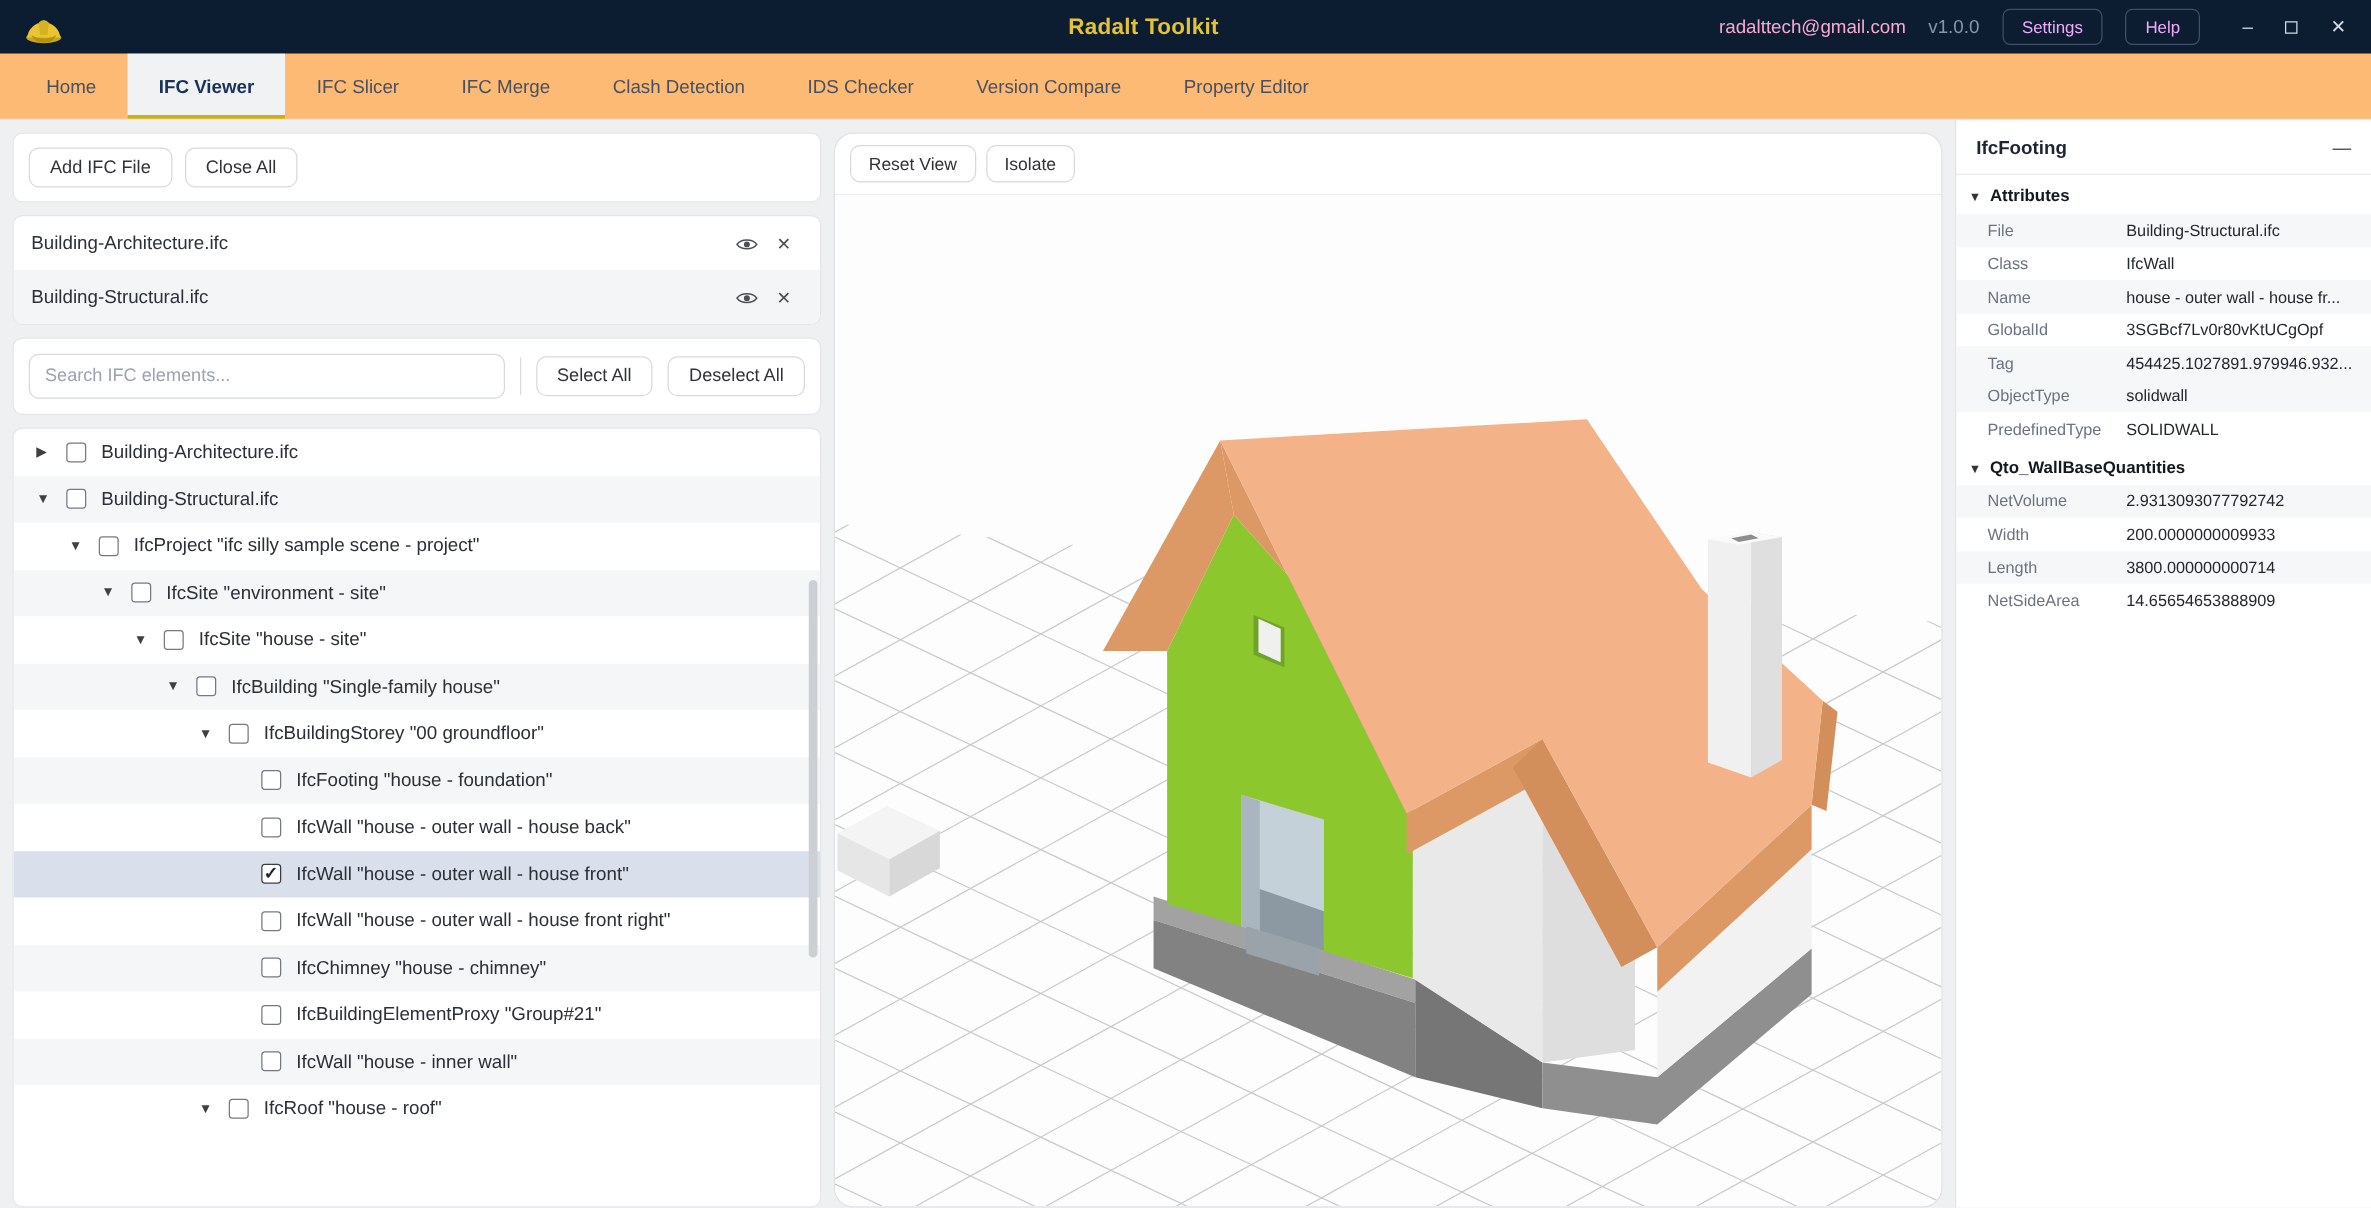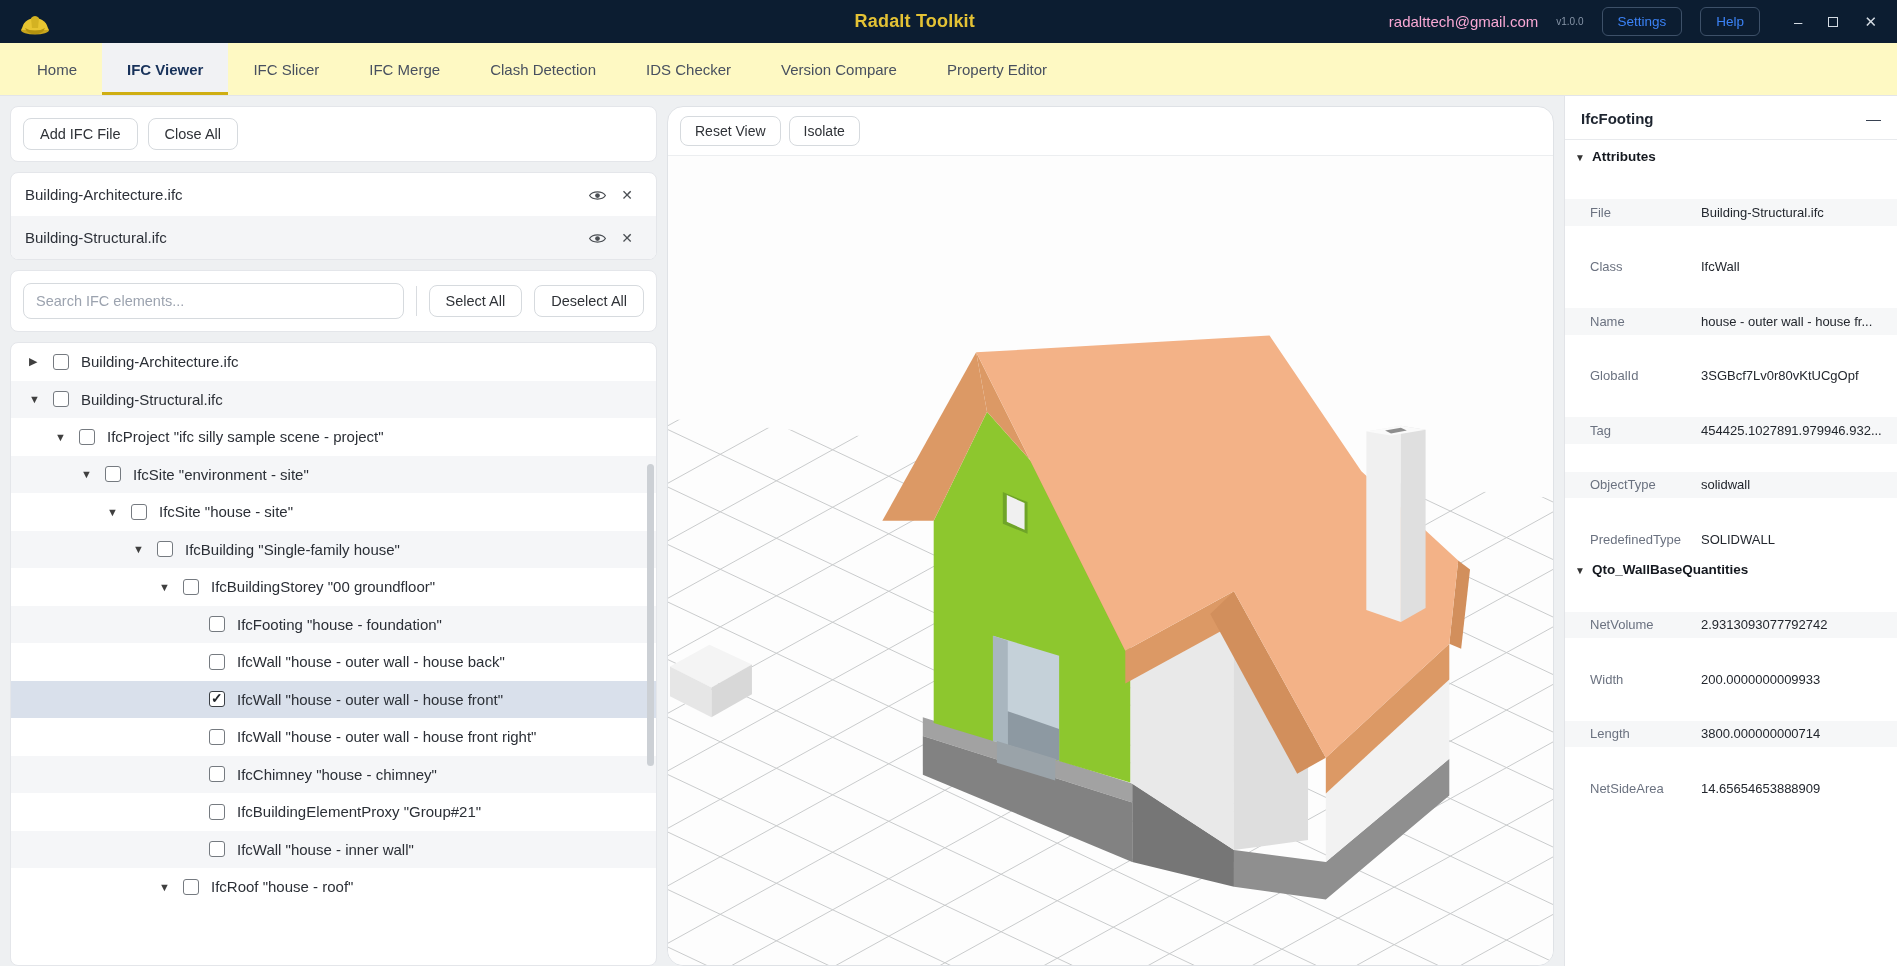--- a/index.html
+++ b/index.html
@@ -7,30 +7,30 @@
     font-family:"Liberation Sans", sans-serif; background:#eef0f2; }
 
   
   .titlebar { position:absolute; left:0; top:0; width:1897px; height:43px;
     background:#0c1d31; display:flex; align-items:center; padding:0 14px; }
   .logo { width:34px; height:32px; margin-left:4px; }
   .app-title { position:absolute; left:50%; transform:translateX(-78%);
     color:#e4c235; font-size:18px; font-weight:bold; letter-spacing:.2px; }
   .tb-right { margin-left:auto; display:flex; align-items:center; gap:18px; }
   .tb-email { color:#f9a8d4; font-size:15px; }
-  .tb-version { color:#8795a8; font-size:10px; }
-  .tb-btn { color:#3b82f6; font-size:13.5px; border:1px solid #3d5068;
+  .tb-version { color:#8795a8; font-size:15px; }
+  .tb-btn { color:#f0abfc; font-size:13.5px; border:1px solid #3d5068;
     border-radius:6px; padding:6px 15px; background:transparent; cursor:pointer; }
   .win-controls { display:flex; align-items:center; gap:26px; margin-left:16px; margin-right:6px; }
   .win-controls span { color:#d4dbe3; font-size:15px; line-height:1; cursor:pointer; }
   .win-max { display:inline-block; width:10px; height:10px; border:1.4px solid #d4dbe3; }
 
   
   .tabbar { position:absolute; left:0; top:43px; width:1897px; height:53px;
-    background:#fef9c3; border-bottom:1px solid #e3e5e9; display:flex; align-items:stretch; padding-left:12px; }
+    background:#fdba74; border-bottom:1px solid #e3e5e9; display:flex; align-items:stretch; padding-left:12px; }
   .tab { display:flex; align-items:center; padding:0 25px; font-size:15px;
     color:#48505f; cursor:pointer; position:relative; }
   .tab.active { background:#f1f2f4; color:#18325a; font-weight:bold; }
   .tab.active::after { content:""; position:absolute; left:0; right:0; bottom:0;
     height:3px; background:#cfae12; }
 
   
   .content { position:absolute; left:0; top:96px; width:1897px; height:870px; display:flex; }
   .left-col { width:657px; padding:10px 0 0 10px; display:flex; flex-direction:column; gap:10px; }
   .card { background:#fff; border:1px solid #e4e6ea; border-radius:8px; }
@@ -90,21 +90,21 @@
   .canvas3d svg { position:absolute; inset:0; width:100%; height:100%; }
 
   
   .props-col { width:333px; background:#fff; border-left:1px solid #e2e4e8; display:flex; flex-direction:column; }
   .props-header { display:flex; align-items:center; justify-content:space-between;
     padding:14px 16px 12px; border-bottom:1px solid #e8eaed; }
   .props-title { font-size:15px; font-weight:bold; color:#1e2530; }
   .props-min { color:#374151; font-size:15px; cursor:pointer; line-height:1; }
   .psection { padding:9px 0 7px 10px; font-size:13.5px; font-weight:bold; color:#14181f; }
   .psection .tri { font-size:10px; margin-right:7px; color:#333; }
-  .prow { display:flex; min-height:26.5px; align-items:center; font-size:13px;margin-top:28px; }
+  .prow { display:flex; min-height:26.5px; align-items:center; font-size:13px; }
   .prow.striped { background:#f6f7f8; }
   .plabel { width:136px; flex:none; padding-left:25px; color:#6b7280; }
   .pvalue { color:#23272e; white-space:nowrap; overflow:hidden; }
 </style>
 </head>
 <body>
 
 <div class="titlebar">
   <svg class="logo" viewBox="0 0 34 32">
     <ellipse cx="17" cy="24" rx="14" ry="4.5" fill="#c9a61d"></ellipse>

